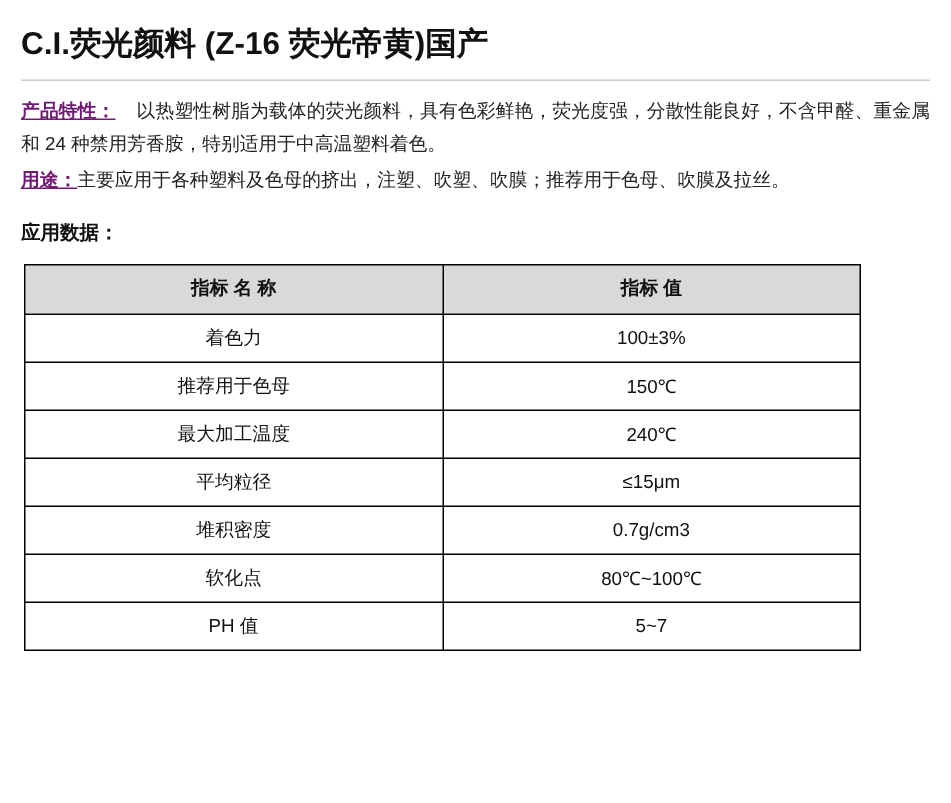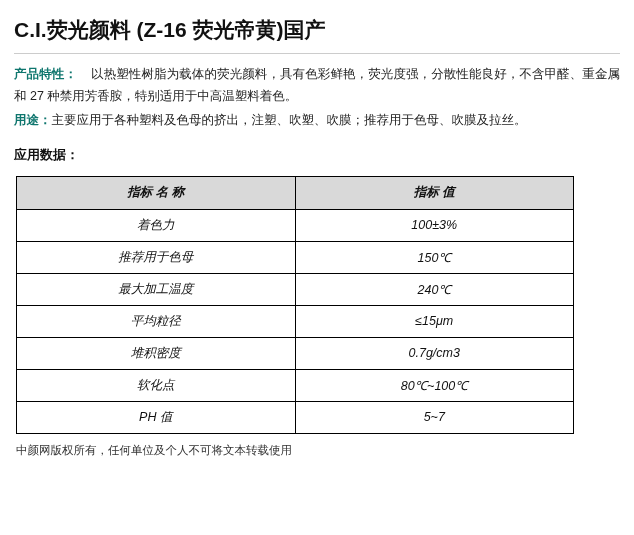--- a/index.html
+++ b/index.html
@@ -37,38 +37,38 @@
   }
   .para {
     font-size: 12.5px;
     line-height: 1.75;
     color: #222222;
     margin: 0 0 2px 0;
     text-align: justify;
   }
   .para .lbl {
     font-weight: bold;
-    color: #0f766e;
+    color: #701a75;
+    text-decoration: underline;
   }
   .para .gap {
     display: inline-block;
     width: 14px;
   }
   .section-head {
     font-size: 13px;
     font-weight: bold;
     color: #111111;
     margin: 14px 0 12px 0;
   }
   table.data {
     border-collapse: collapse;
     width: 558px;
     margin: 0 0 0 2px;
     table-layout: fixed;
-    font-style: italic;
   }
   table.data th,
   table.data td {
     border: 1px solid #000000;
     text-align: center;
     font-size: 12.5px;
     color: #111111;
     height: 31px;
     padding: 0 4px;
   }
@@ -92,21 +92,21 @@
 </head>
 <body>
 
 <div class="page">
 
   <h1 class="title">C.I.荧光颜料 (Z-16 荧光帝黄)国产</h1>
 
   <hr class="rule">
 
   <p class="para">
-    <span class="lbl">产品特性：</span><span class="gap"></span><span>以热塑性树脂为载体的荧光颜料，具有色彩鲜艳，荧光度强，分散性能良好，不含甲醛、重金属和 27 种禁用芳香胺，特别适用于中高温塑料着色。</span>
+    <span class="lbl">产品特性：</span><span class="gap"></span><span>以热塑性树脂为载体的荧光颜料，具有色彩鲜艳，荧光度强，分散性能良好，不含甲醛、重金属和 24 种禁用芳香胺，特别适用于中高温塑料着色。</span>
   </p>
 
   <p class="para">
     <span class="lbl">用途：</span><span>主要应用于各种塑料及色母的挤出，注塑、吹塑、吹膜；推荐用于色母、吹膜及拉丝。</span>
   </p>
 
   <div class="section-head">应用数据：</div>
 
   <table class="data">
     <colgroup>
@@ -144,15 +144,14 @@
         <td>软化点</td>
         <td>80℃~100℃</td>
       </tr>
       <tr>
         <td>PH 值</td>
         <td>5~7</td>
       </tr>
     </tbody>
   </table>
 
-  <div class="footer-note">中颜网版权所有，任何单位及个人不可将文本转载使用</div>
 
 </div>
 
 </body></html>

